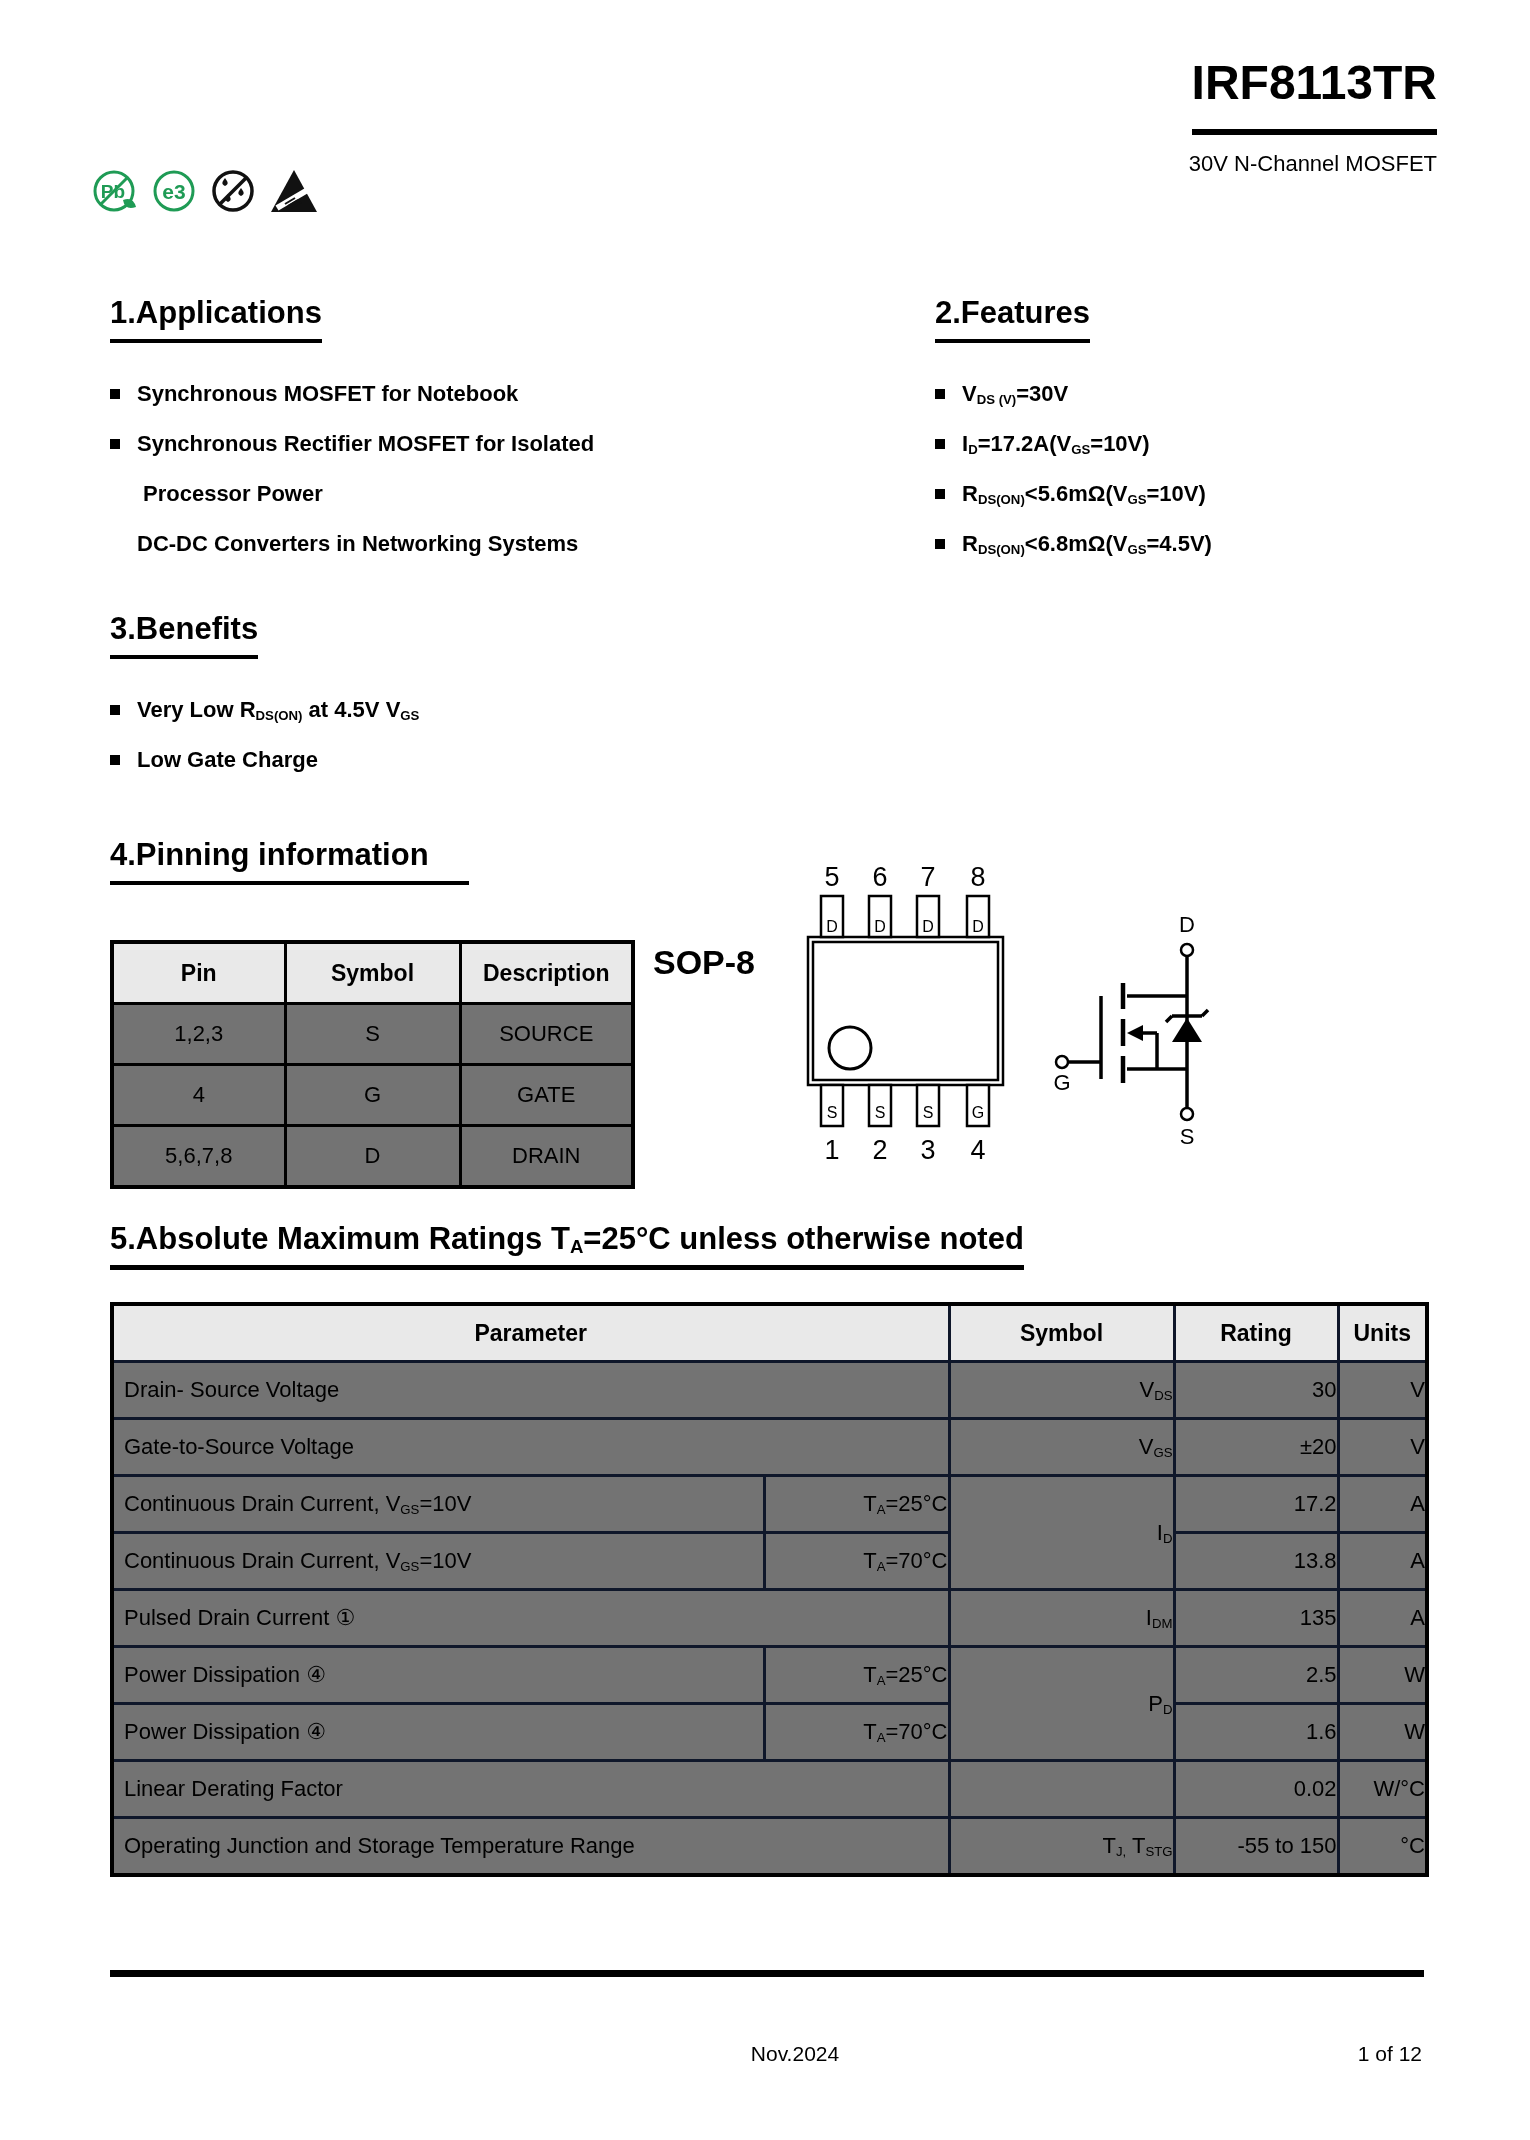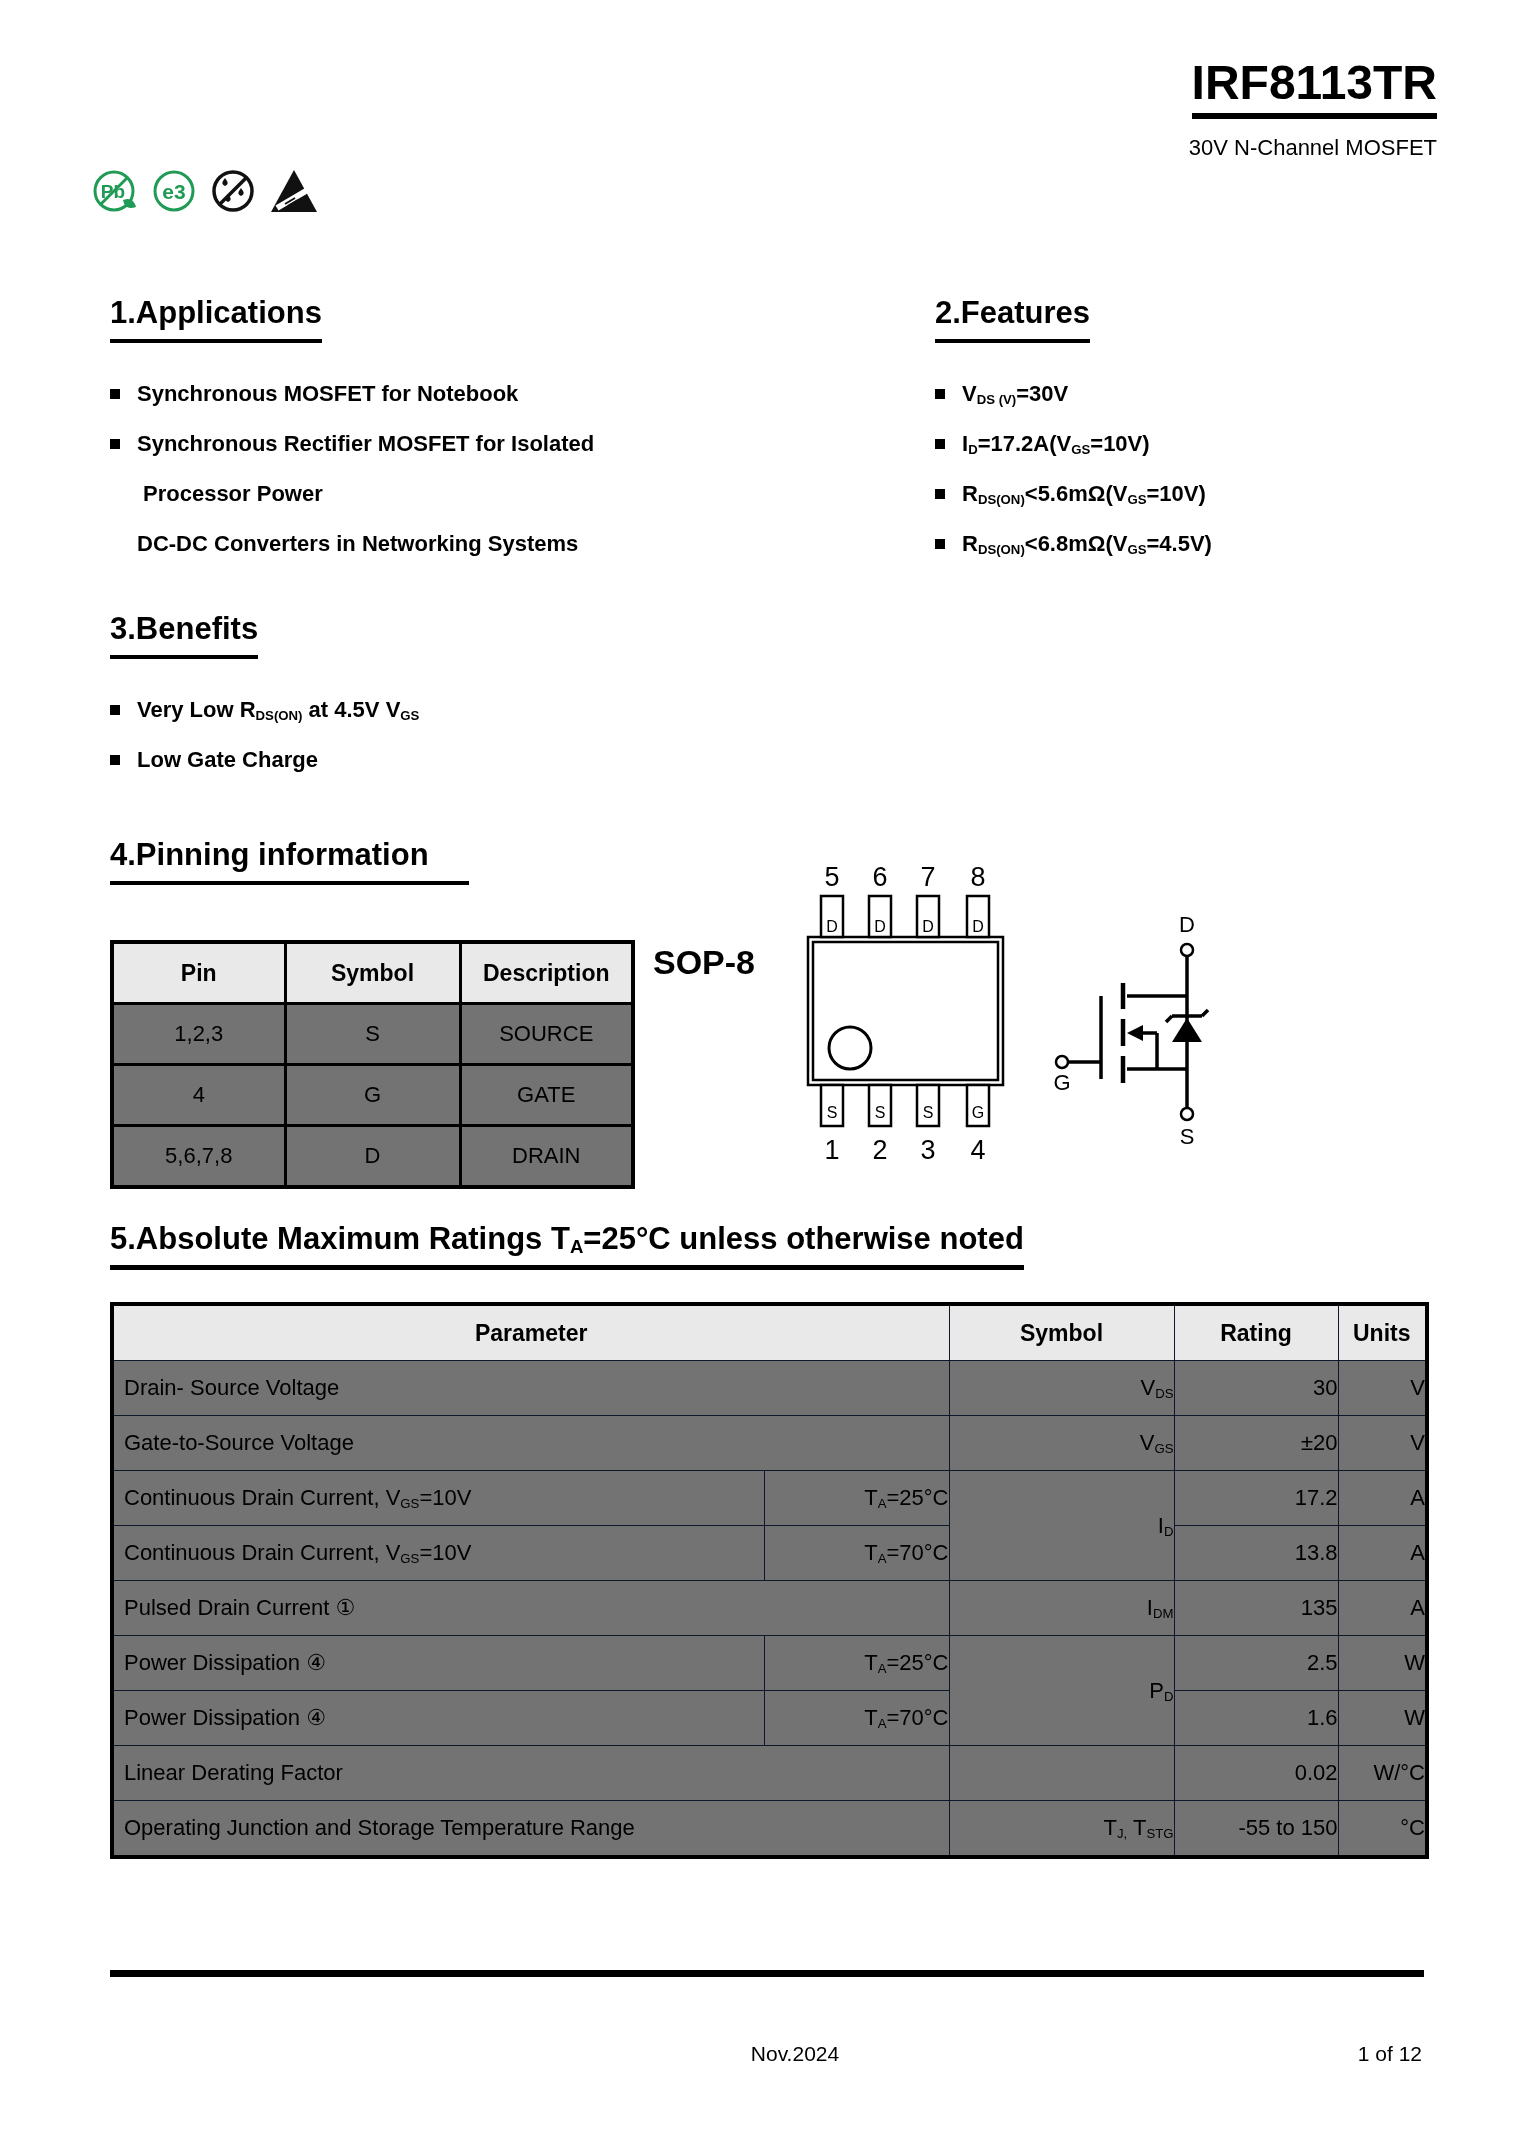--- a/index.html
+++ b/index.html
@@ -5,21 +5,21 @@
   html,body{margin:0;padding:0;background:#9a9a9a;}
   .page{
     position:relative;width:1530px;height:2140px;background:#ffffff;
     font-family:"Liberation Sans","DejaVu Sans",sans-serif;color:#000;
     margin:0 auto;overflow:hidden;
   }
   sub{font-size:0.6em;vertical-align:-0.22em;line-height:0;}
   
   .title-block{position:absolute;top:58px;right:93px;text-align:right;}
   .doc-title{display:inline-block;font-size:48px;font-weight:bold;letter-spacing:0px;
-    border-bottom:6px solid #000;padding-bottom:5px;line-height:1.05;}
+    border-bottom:6px solid #000;padding-bottom:21px;line-height:1.05;}
   .doc-subtitle{margin-top:16px;font-size:22px;}
   .badges{position:absolute;left:92px;top:168px;display:flex;gap:13px;}
   .badges svg{display:block;}
   
   .sec-heading{font-size:31px;font-weight:bold;display:inline-block;
     border-bottom:4px solid #000;padding-bottom:9px;margin:0 0 26px 0;line-height:1.1;}
   .sec{position:absolute;}
   
   .blist{font-size:22px;}
   .bline{position:relative;padding-left:27px;height:50px;line-height:50px;white-space:nowrap;font-weight:bold;}
@@ -30,21 +30,21 @@
   .pin-table{position:absolute;left:110px;top:940px;width:521px;border:4px solid #000;}
   .pin-table th,.pin-table td{border:3px solid #000;text-align:center;font-size:22px;height:58px;padding:0;}
   .pin-table th{background:#e9e9e9;font-weight:bold;font-size:23px;}
   .sop8-label{position:absolute;left:653px;top:943px;font-size:34px;font-weight:bold;}
   .pkg-svg{position:absolute;left:785px;top:856px;}
   .sym-svg{position:absolute;left:1053px;top:898px;}
   
   .sec-ratings{position:absolute;left:110px;top:1222px;}
   .sec-ratings .sec-heading{border-bottom-width:5px;}
   .ratings-table{position:absolute;left:110px;top:1302px;width:1315px;border:4px solid #000;}
-  .ratings-table th,.ratings-table td{border:1px solid #0f172a;font-size:22px;height:54px;padding:0;}
+  .ratings-table th,.ratings-table td{border:3px solid #0f172a;font-size:22px;height:54px;padding:0;}
   .ratings-table th{background:#e9e9e9;font-size:23px;font-weight:bold;text-align:center;}
   .ratings-table td.param{text-align:left;padding-left:10px;}
   .ratings-table td.c{text-align:right;}
   
   .footer-line{position:absolute;left:110px;top:1970px;width:1314px;height:7px;background:#000;}
   .footer-date{position:absolute;left:0;top:2042px;width:100%;text-align:center;font-size:21px;margin-left:30px;}
   .footer-page{position:absolute;right:108px;top:2042px;font-size:21px;}
   svg text{font-family:"Liberation Sans","DejaVu Sans",sans-serif;}
 </style>
 </head>

